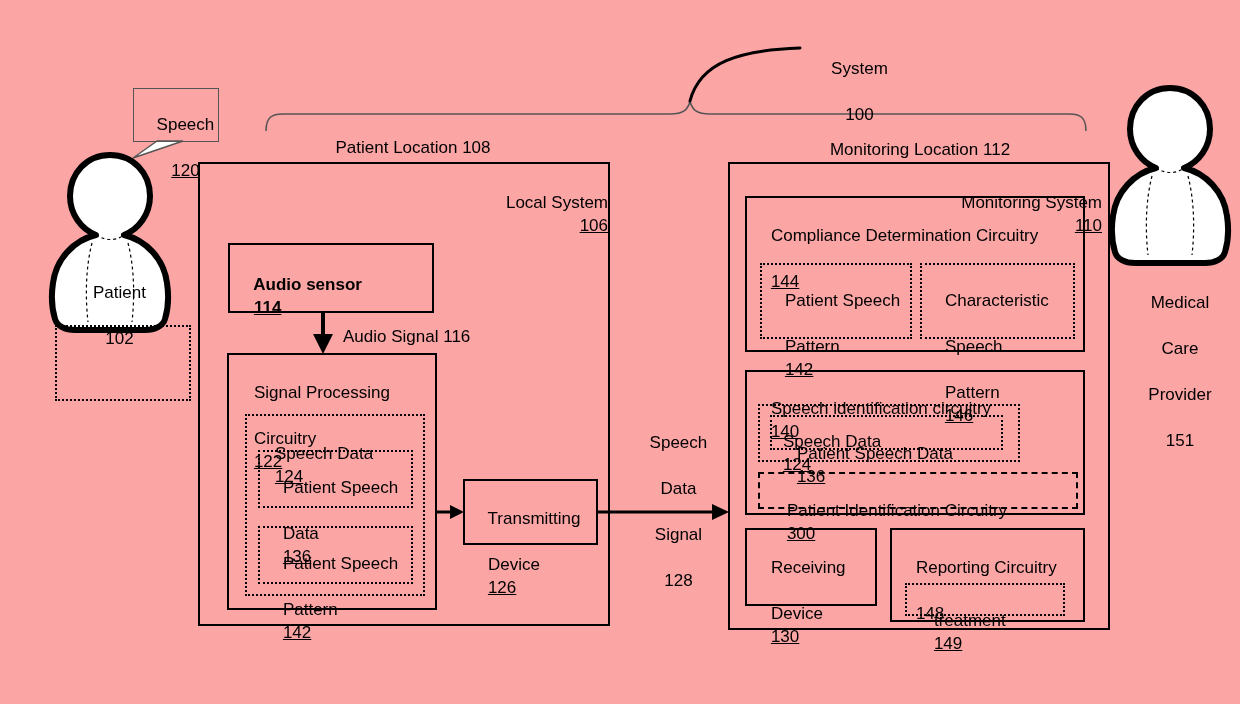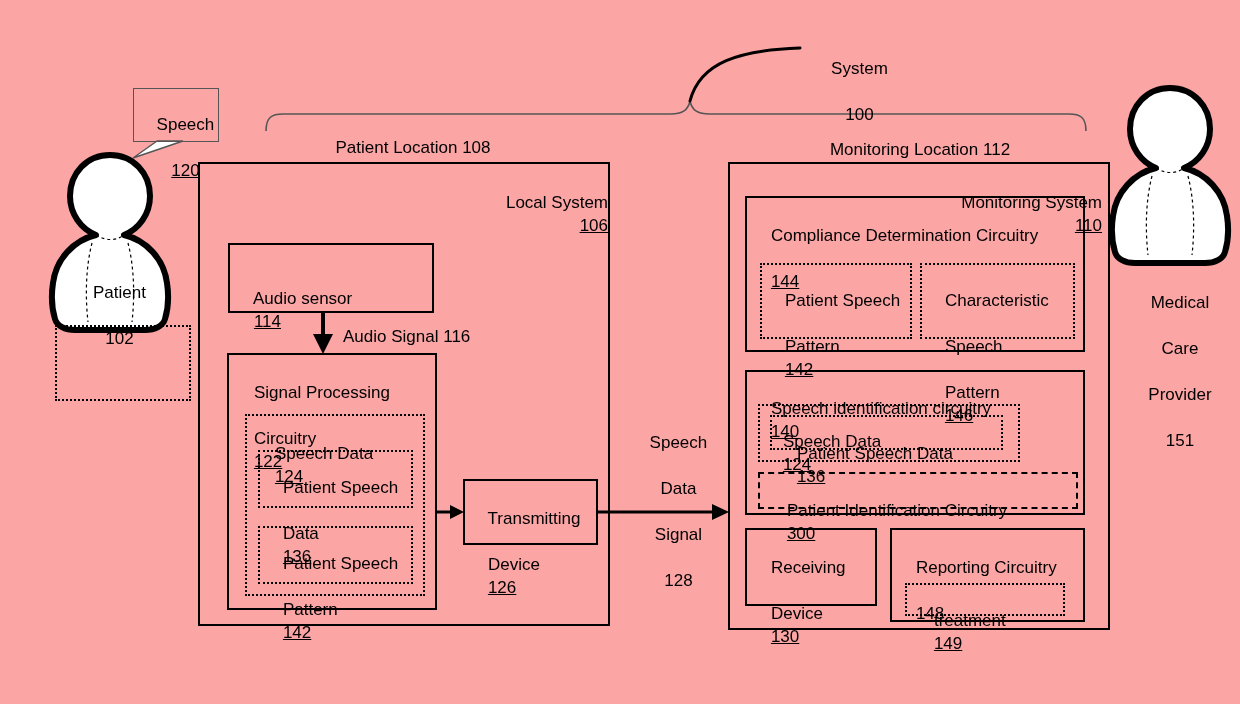--- a/index.html
+++ b/index.html
@@ -135,21 +135,21 @@
 
   <div class="abs txt ctr" style="left:218px; top:136px; width:390px;text-align:center;">Patient Location 108</div>
 
   <div class="box-solid" style="left:198px; top:162px; width:412px; height:464px;"></div>
   <div class="abs txt" style="left:448px; top:168px; width:160px; text-align:right;">
     <span>Local System</span>
     <span class="u">106</span>
   </div>
 
   <div class="box-solid" style="left:228px; top:243px; width:206px; height:70px;"></div>
-  <div class="abs txt" style="left:235px; top:264px; width:200px;">
+  <div class="abs txt" style="left:235px; top:250px; width:200px;font-weight:bold;">
     <span>Audio sensor</span>
     <span class="u">114</span>
   </div>
 
   <div class="abs txt" style="left:343px; top:325px;">Audio Signal 116</div>
 
   <div class="box-solid" style="left:227px; top:353px; width:210px; height:257px;"></div>
   <div class="abs txt" style="left:235px; top:358px; width:200px;">
     <span>Signal Processing</span><br>
     <span>Circuitry</span>

